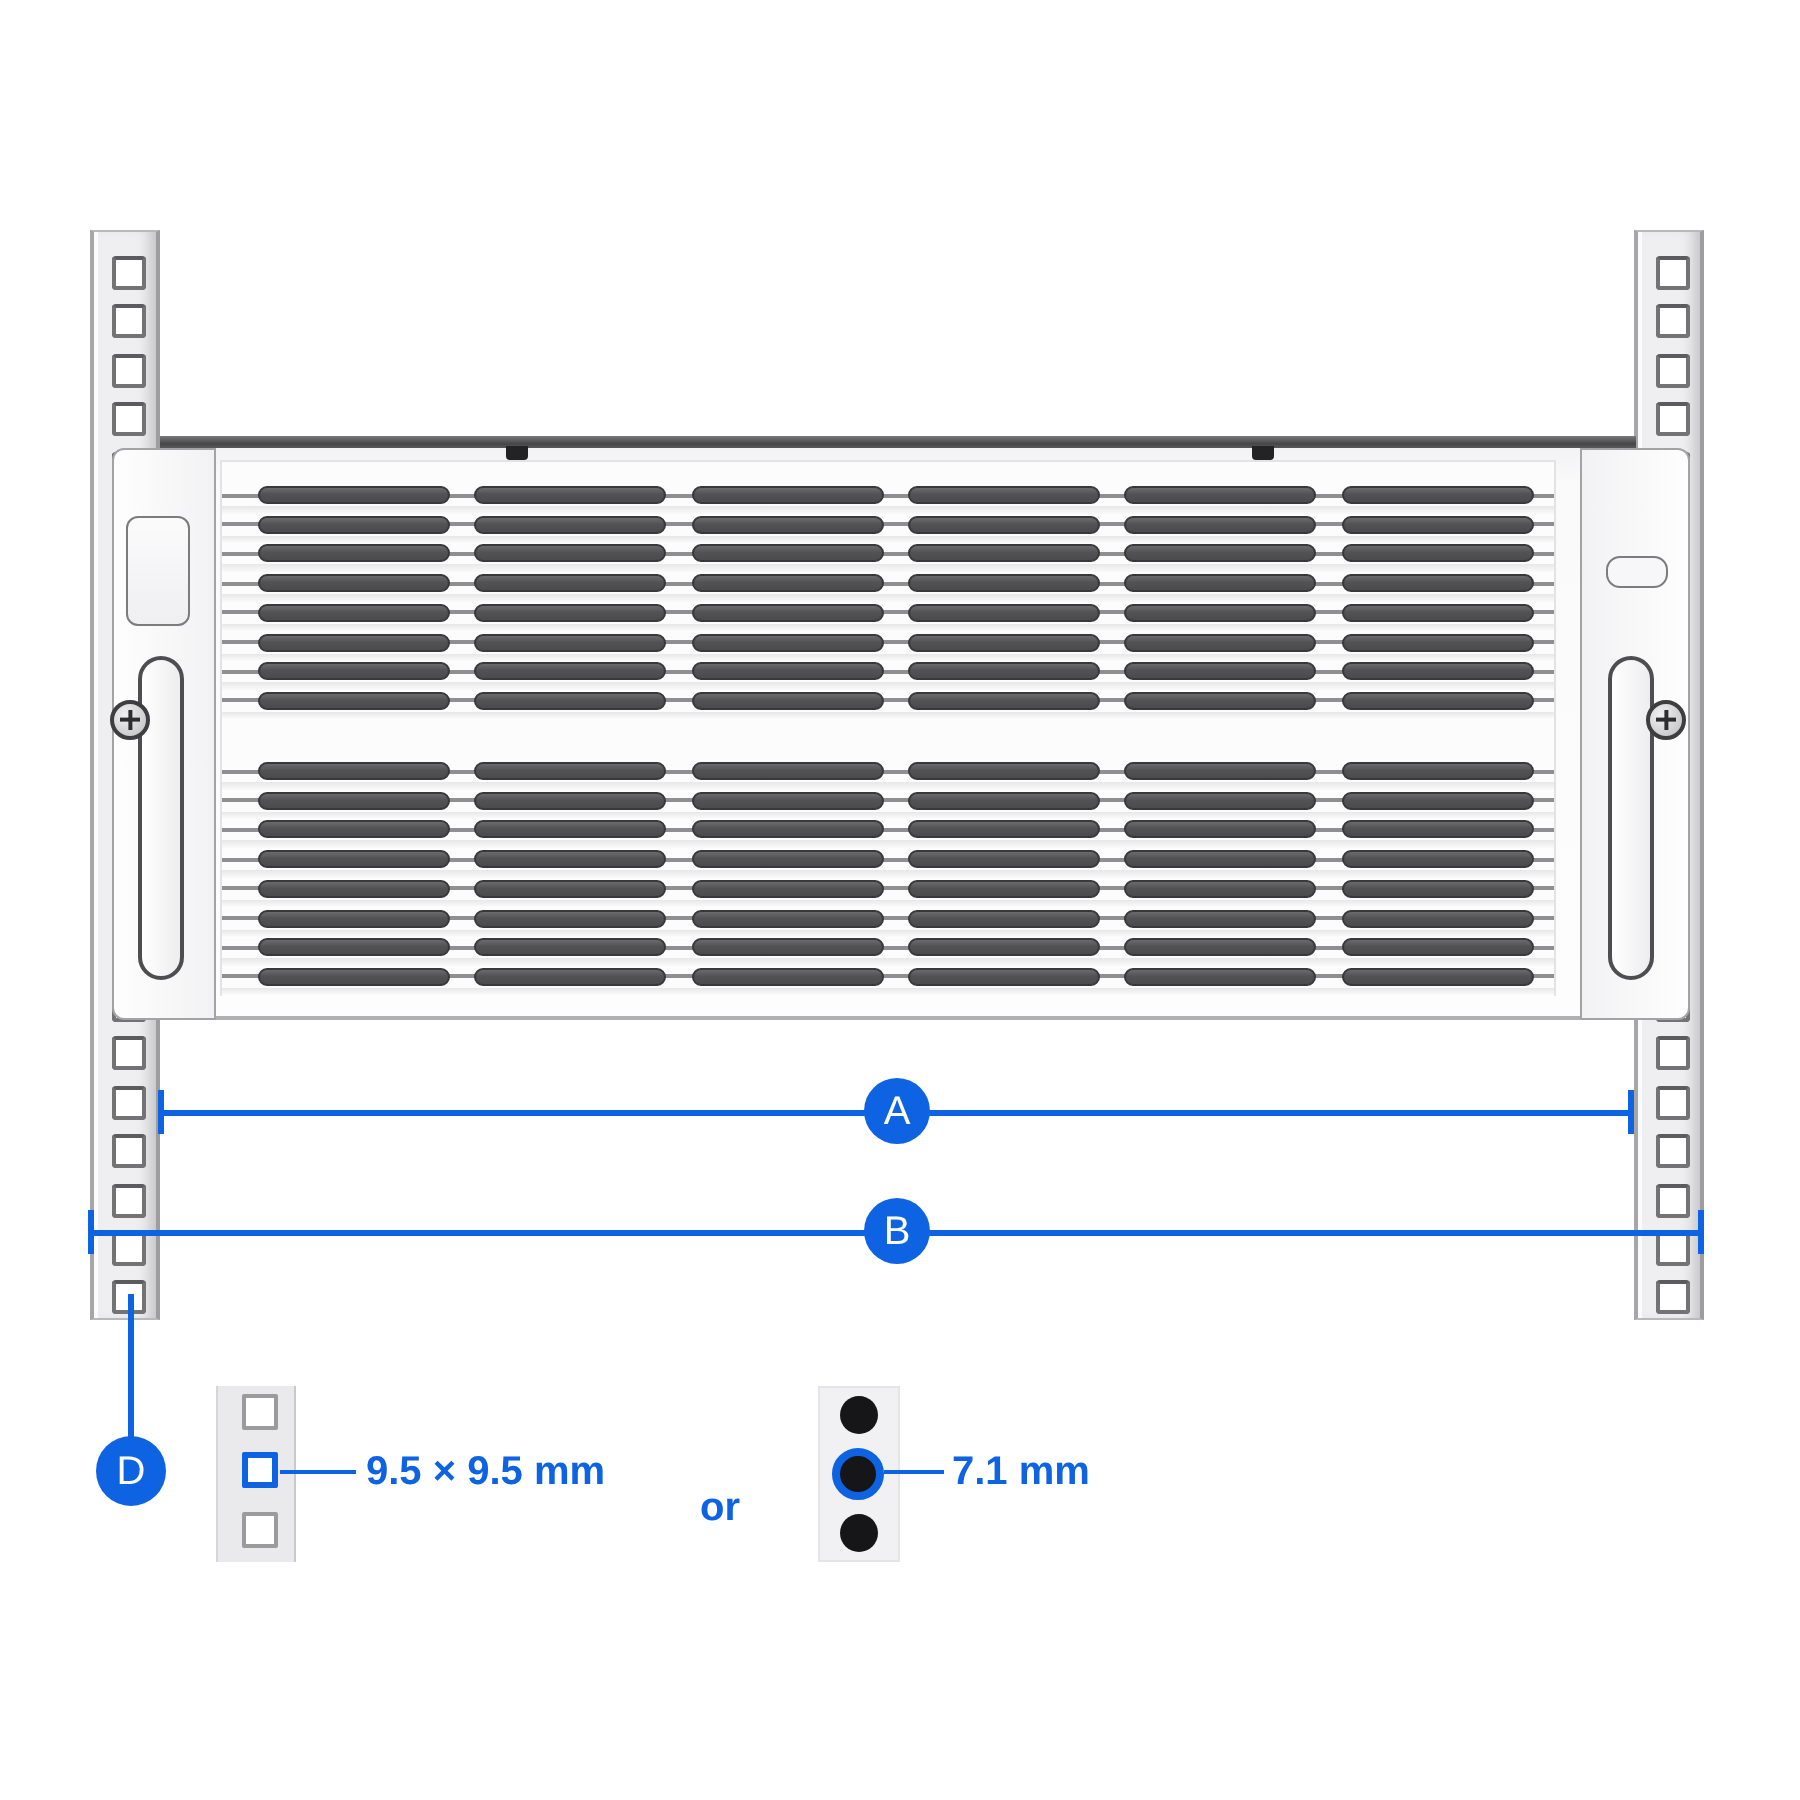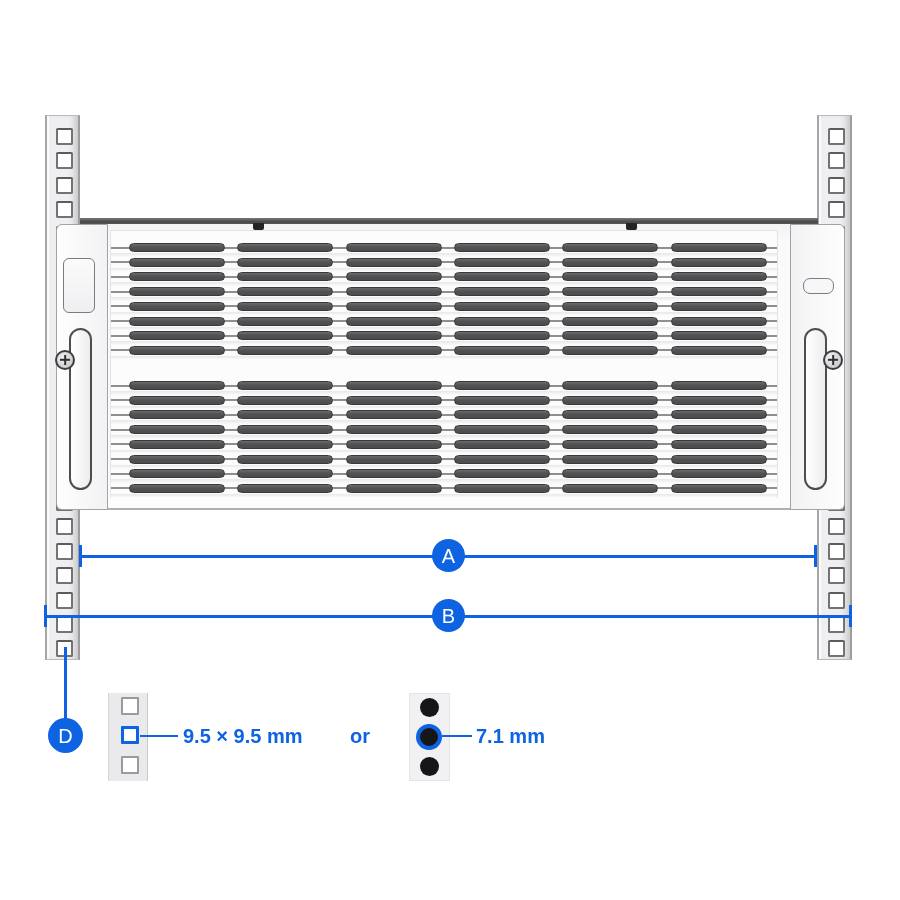--- a/index.html
+++ b/index.html
@@ -337,21 +337,21 @@
   </div>
 
   <div class="sq-strip">
     <div class="sq-hole" style="top:4px;"></div>
     <div class="sq-hole hl" style="top:33px;"></div>
     <div class="sq-hole" style="top:63px;"></div>
   </div>
   <div class="callout" style="left:140px;top:734.5px;width:38px;"></div>
   <div class="dim-text" style="left:183px;">9.5 × 9.5 mm</div>
 
-  <div class="dim-text" style="left:350px;">or</div>
+  <div class="dim-text" style="left:350px;margin-top:18px;">or</div>
 
   <div class="rnd-strip">
     <div class="rnd-hole" style="top:3.5px;"></div>
     <div class="rnd-hole hl" style="top:30px;"></div>
     <div class="rnd-hole" style="top:63px;"></div>
   </div>
   <div class="callout" style="left:442px;top:734.5px;width:30px;"></div>
   <div class="dim-text" style="left:476px;">7.1 mm</div>
 
 </div>

